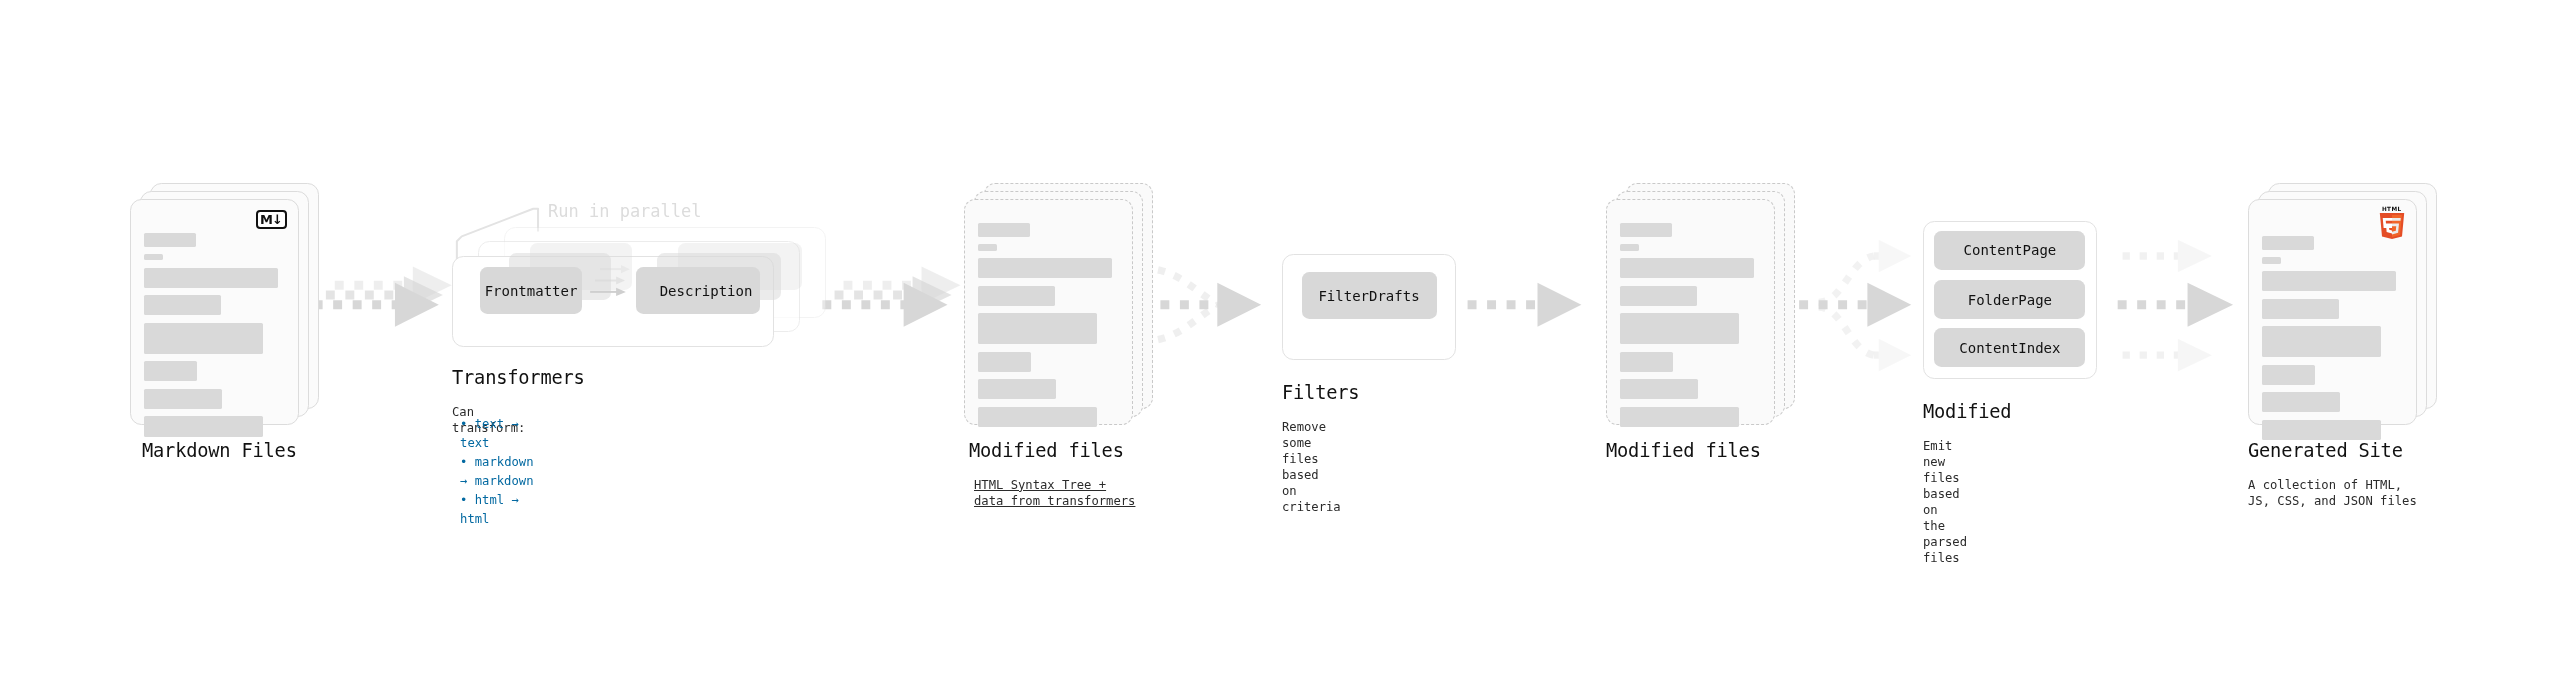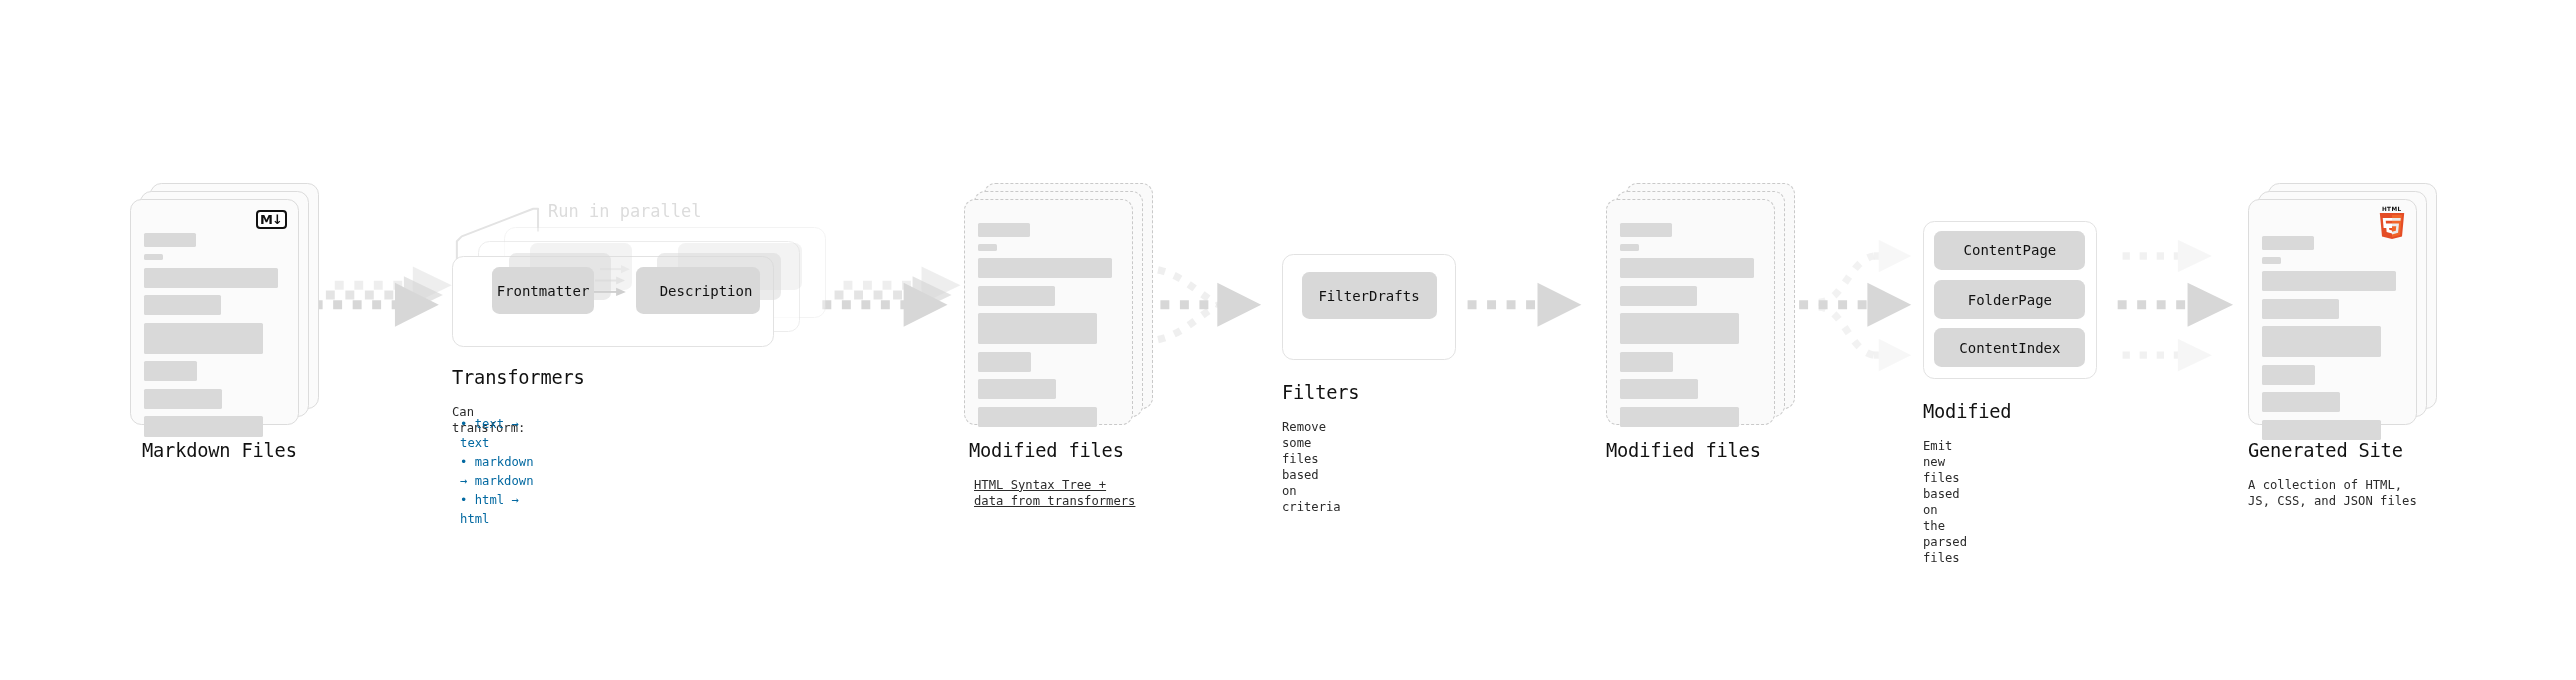--- a/index.html
+++ b/index.html
@@ -257,21 +257,21 @@
       <g opacity="0.55">
         <line x1="176" y1="100" x2="206" y2="100" stroke="#d7d7d7" stroke-width="2.5"></line>
         <polygon points="202,95 213,100 202,105" fill="#d7d7d7"></polygon>
       </g>
       <g>
         <line x1="170" y1="114" x2="206" y2="114" stroke="#cfcfcf" stroke-width="2.5"></line>
         <polygon points="202,109 214,114 202,119" fill="#cfcfcf"></polygon>
       </g>
     </svg>
 
-    <div class="pill" style="left:40px;top:68px;width:102px;height:47px;">
+    <div class="pill" style="left:28px;top:68px;width:102px;height:47px;">
       <span>Frontmatter</span>
     </div>
     <div class="pill" style="left:184px;top:68px;width:124px;height:47px;padding-left:16px;">
       <span>Description</span>
     </div>
 
     <div class="title" style="position:absolute;left:0;top:168px;">Transformers</div>
     <div class="sub" style="position:absolute;left:0;top:195px;">Can transform:</div>
     <div style="position:absolute;left:8.1px;top:216px;font-size:12.2px;color:#0369a1;line-height:1.55;">
       <div>•&nbsp;<span>text → text</span></div>

